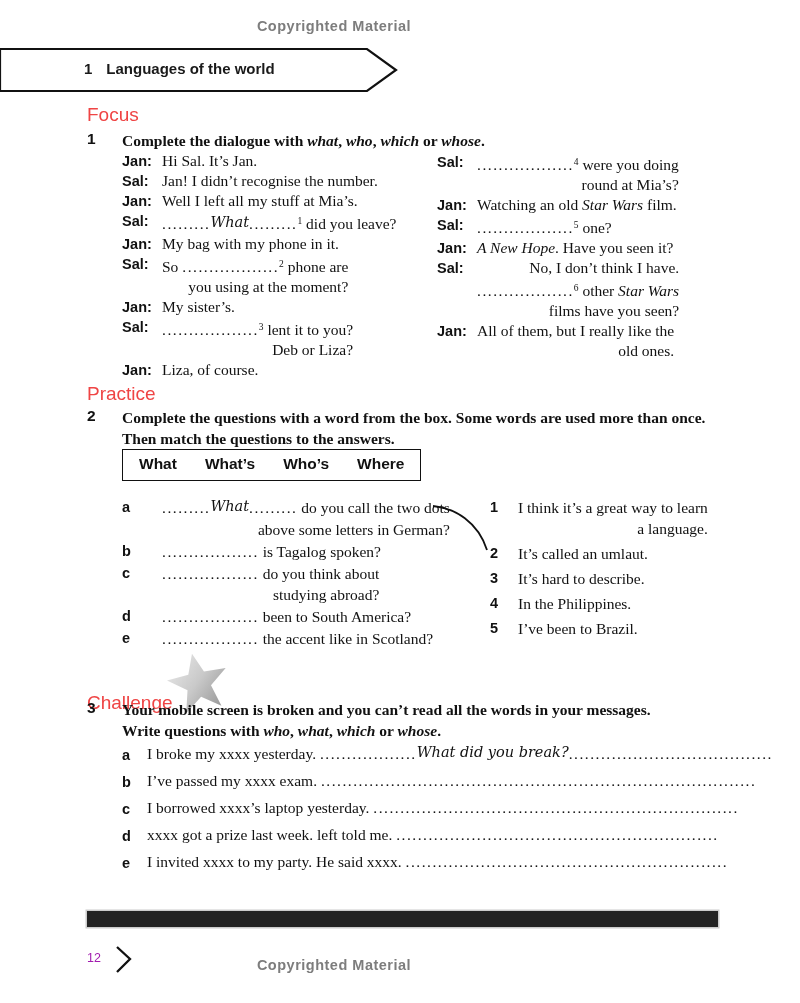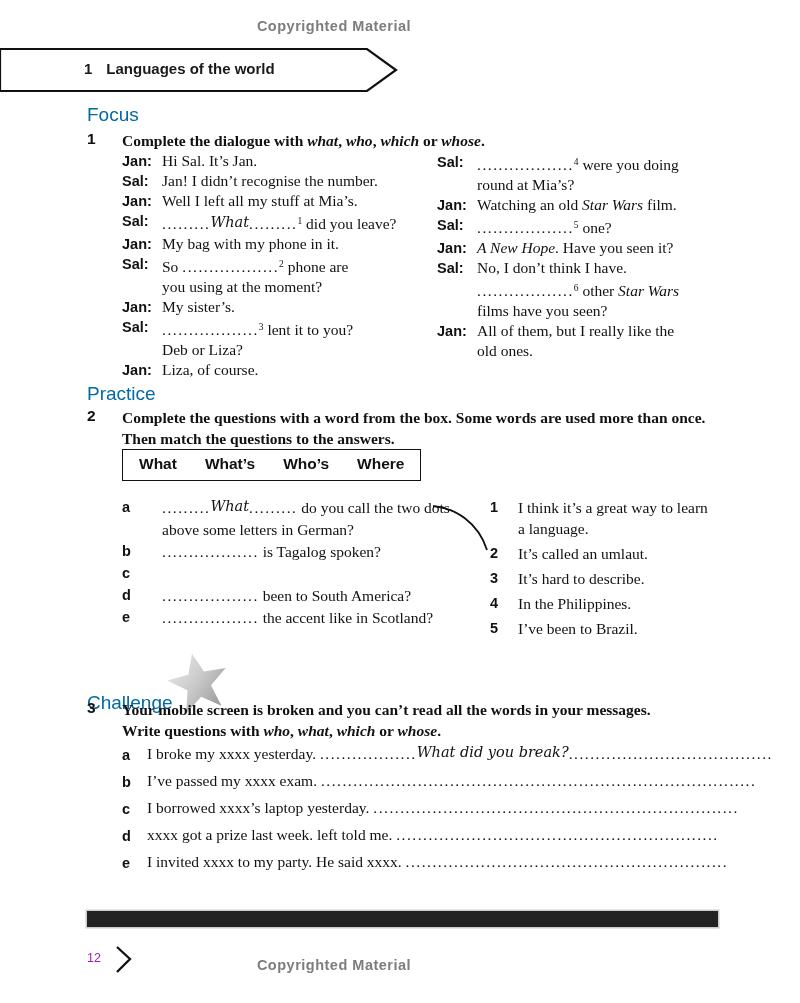--- a/index.html
+++ b/index.html
@@ -13,32 +13,32 @@
     font-family:"Liberation Sans", sans-serif; font-weight:bold;
     font-size:14.5px; letter-spacing:0.5px; }
 
   
   .banner-svg { left:0; top:47px; }
   .banner-text { left:84px; top:60px; display:flex; gap:14px;
     font-family:"Liberation Sans", sans-serif; font-weight:bold;
     font-size:15px; color:#1a1a1a; }
 
   .section-heading { font-family:"Liberation Sans", sans-serif;
-    font-weight:400; font-size:19px; color:#0369a1; }
+    font-weight:400; font-size:19px; color:#ef4444; }
 
   .ex-head { left:87px; display:flex; }
   .ex-num { width:35px; flex:0 0 35px;
     font-family:"Liberation Sans", sans-serif; font-weight:bold; font-size:15.5px; }
   .ex-instr { font-weight:bold; font-size:15.5px; line-height:21px;
     white-space:pre-line; }
   .bi { font-style:italic; }
   .i  { font-style:italic; }
 
   .row { display:flex; }
-  .txt { white-space:pre-line; font-size:15.5px; }
+  .txt { white-space:pre-line; font-size:15.5px;text-align:right; }
 
   .dialogue .row .txt { line-height:20px; }
   .dlg-label { width:40px; flex:0 0 40px;
     font-family:"Liberation Sans", sans-serif; font-weight:bold;
     font-size:14.5px; line-height:20px; }
 
   .questions .row, .answers .row { margin-bottom:1px; }
   .questions .txt, .answers .txt { line-height:21px; }
   .answers .row { margin-bottom:4px; }
   .q-letter { width:40px; flex:0 0 40px;
@@ -182,20 +182,22 @@
         <span class="q-letter">a</span>
         <span class="txt"><span class="dots">.........</span><span class="hand">What</span><span class="dots">.........</span><span> do you call the two dots
 above some letters in German?</span></span>
       </div>
       <div class="row">
         <span class="q-letter">b</span>
         <span class="txt"><span class="dots">..................</span><span> is Tagalog spoken?</span></span>
       </div>
       <div class="row">
         <span class="q-letter">c</span>
+        <span class="txt"><span class="dots">..................</span><span> do you think about
+studying abroad?</span></span>
       </div>
       <div class="row">
         <span class="q-letter">d</span>
         <span class="txt"><span class="dots">..................</span><span> been to South America?</span></span>
       </div>
       <div class="row">
         <span class="q-letter">e</span>
         <span class="txt"><span class="dots">..................</span><span> the accent like in Scotland?</span></span>
       </div>
     </div>

